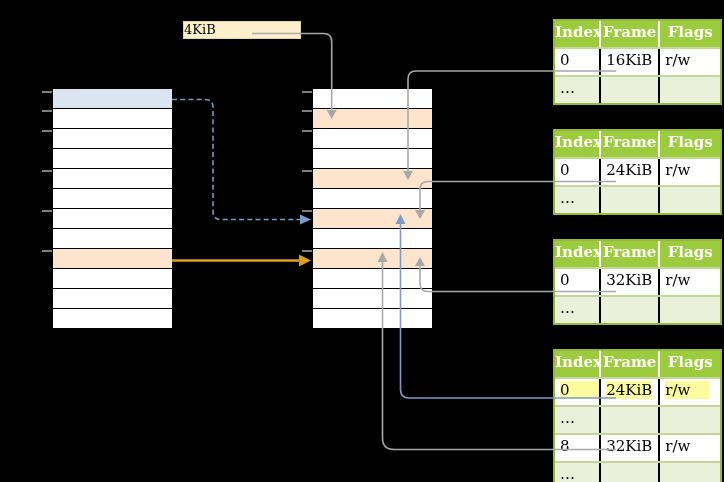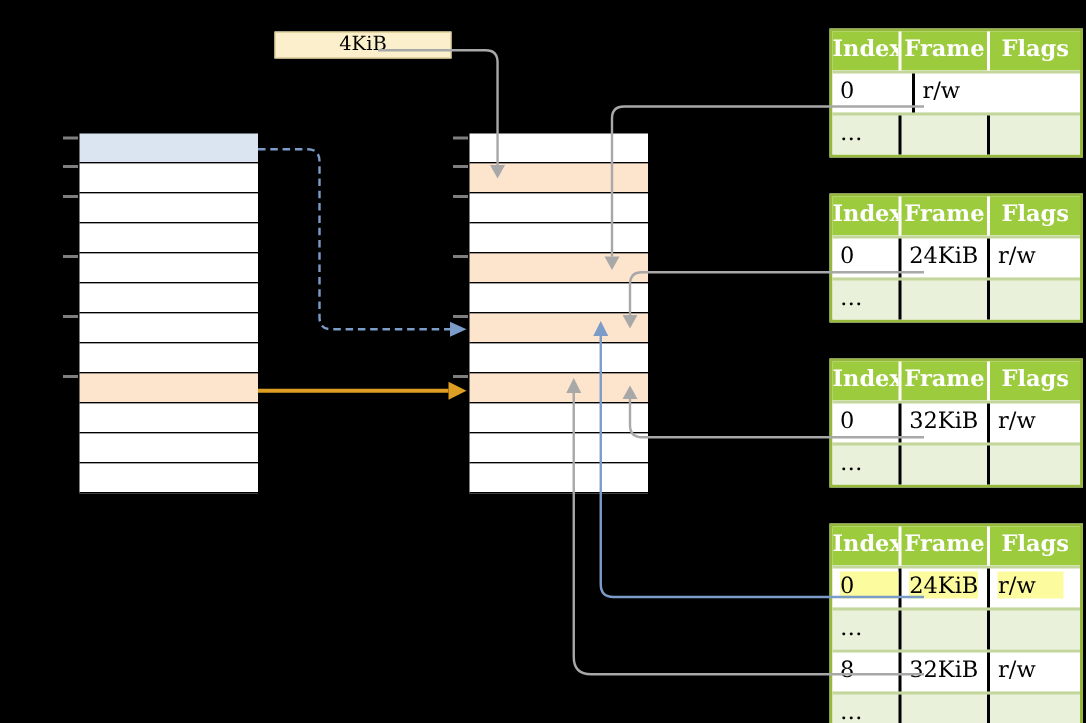--- a/index.html
+++ b/index.html
@@ -12,21 +12,21 @@
   .mid-col{left:313px;}
   .mrow{height:20px;border-bottom:1px solid #000;box-sizing:border-box;}
   .f-white{background:#ffffff;}
   .f-blue{background:#DBE5F1;}
   .f-orange{background:#FDE4CD;}
   .tick{position:absolute;left:-11px;width:10px;height:2px;background:#7F7F7F;}
 
   
   .label-box{position:absolute;left:183px;top:21px;width:118px;height:18px;
              background:#FBF0CB;border:1px solid #E4D6A2;box-sizing:border-box;
-             text-align:center;font-size:13px;line-height:15px;color:#000;}
+             text-align:left;font-size:13px;line-height:15px;color:#000;}
 
   
   svg.connectors{position:absolute;left:0;top:0;z-index:6;pointer-events:none;}
 
   
   .ptable{position:absolute;left:553px;width:169px;border:2px solid #96B93C;
           box-sizing:border-box;z-index:2;background:#fff;}
   .trow{display:flex;height:26px;}
   .trow + .trow{border-top:2px solid #C3D69B;}
   .trow.head{background:#9CCB3D;}
@@ -140,20 +140,21 @@
   </svg>
 
   <div class="ptable t1">
     <div class="trow head">
       <div class="tcell c1">Index</div>
       <div class="tcell c2">Frame</div>
       <div class="tcell c3">Flags</div>
     </div>
     <div class="trow body">
       <div class="tcell c1">0</div>
+      <div class="tcell c2">16KiB</div>
       <div class="tcell c3">r/w</div>
     </div>
     <div class="trow body alt">
       <div class="tcell c1">…</div>
       <div class="tcell c2"></div>
       <div class="tcell c3"></div>
     </div>
   </div>
 
   <div class="ptable t2">

